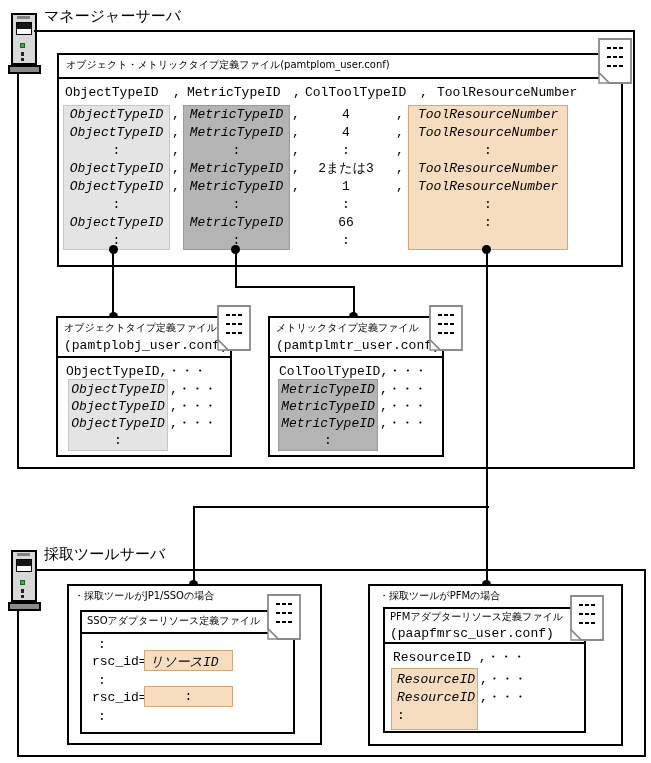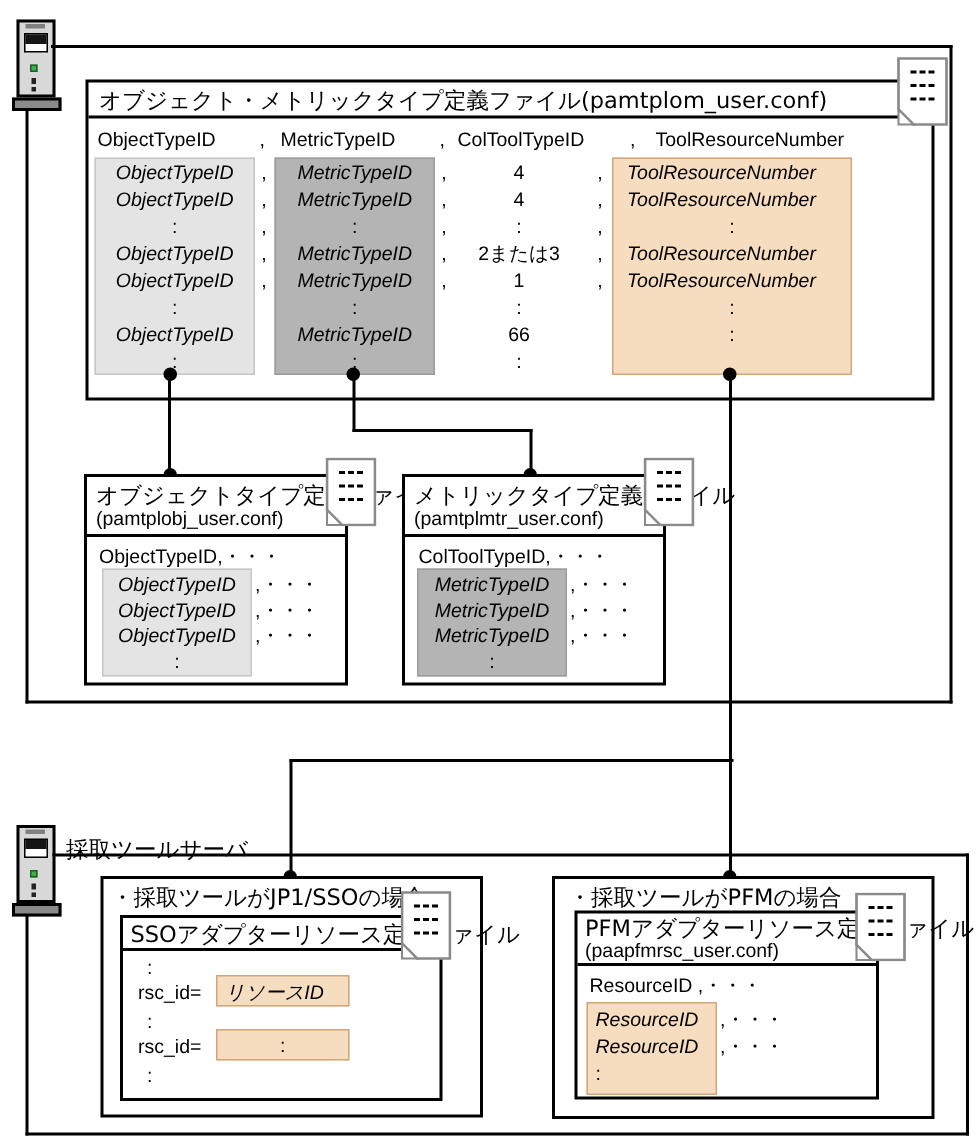--- a/index.html
+++ b/index.html
@@ -2,22 +2,22 @@
 <html><head>
 <meta charset="utf-8">
 <style>
   *{box-sizing:border-box;margin:0;padding:0}
   body{margin:0;background:#fff}
   #stage{position:relative;width:651px;height:763px;background:#fff;overflow:hidden;
          font-family:"DejaVu Sans","Liberation Sans",sans-serif}
   .line{position:absolute;background:#000}
   .box{position:absolute;border:2px solid #000;background:#fff}
   .abs{position:absolute;white-space:pre}
-  .mono{font-family:Liberation Sans, sans-serif;font-size:13px}
-  .jp{font-family:"DejaVu Sans","Liberation Sans",sans-serif;font-size:15px}
+  .mono{font-family:Liberation Mono, monospace;font-size:13px}
+  .jp{font-family:"DejaVu Sans","Liberation Sans",sans-serif;font-size:10px}
   .lbl{font-size:15px;color:#000}
   .it{font-style:italic}
   .up{font-style:normal}
   .fill-or{position:absolute;background:#f7ddc0;border:1px solid #d2a679}
   .fill-lg{position:absolute;background:#e4e4e4;border:1px solid #c6c6c6}
   .fill-dg{position:absolute;background:#b4b4b4;border:1px solid #9b9b9b}
   .col{position:absolute}
   .col span{display:block;line-height:18px;font-size:13px;text-align:center;white-space:pre}
   .lh17 span{line-height:17px}
   .c4 span{text-align:left;padding-left:10px}
@@ -42,20 +42,21 @@
 
   <div class="server" style="left:8px;top:13px">
     <div class="sv-body"></div>
     <div class="sv-vent"></div>
     <div class="sv-slot"></div>
     <div class="sv-led"></div>
     <div class="sv-d1"></div>
     <div class="sv-d2"></div>
     <div class="sv-base"></div>
   </div>
+  <span class="abs jp lbl" style="left:44px;top:7px">マネージャーサーバ</span>
 
   <div class="line" style="left:34px;top:30px;width:601px;height:2px"></div>
   <div class="line" style="left:633px;top:30px;width:2px;height:439px"></div>
   <div class="line" style="left:17px;top:467px;width:618px;height:2px"></div>
   <div class="line" style="left:17px;top:72px;width:2px;height:397px"></div>
 
   <div class="box" style="left:57px;top:53px;width:566px;height:214px"></div>
   <div class="line" style="left:59px;top:77px;width:562px;height:2px"></div>
   <span class="abs jp" style="left:66px;top:58px">オブジェクト・メトリックタイプ定義ファイル(pamtplom_user.conf)</span>
 
@@ -223,21 +224,21 @@
 
   <div class="server" style="left:8px;top:550px">
     <div class="sv-body"></div>
     <div class="sv-vent"></div>
     <div class="sv-slot"></div>
     <div class="sv-led"></div>
     <div class="sv-d1"></div>
     <div class="sv-d2"></div>
     <div class="sv-base"></div>
   </div>
-  <span class="abs jp lbl" style="left:44px;top:557px">採取ツールサーバ</span>
+  <span class="abs jp lbl" style="left:44px;top:545px">採取ツールサーバ</span>
 
   <div class="line" style="left:35px;top:569px;width:611px;height:2px"></div>
   <div class="line" style="left:644px;top:569px;width:2px;height:188px"></div>
   <div class="line" style="left:17px;top:755px;width:629px;height:2px"></div>
   <div class="line" style="left:17px;top:610px;width:2px;height:147px"></div>
 
   <div class="box" style="left:67px;top:584px;width:255px;height:161px"></div>
   <span class="abs jp" style="left:74px;top:589px">・採取ツールがJP1/SSOの場合</span>
   <div class="box" style="left:80px;top:610px;width:215px;height:124px"></div>
   <div class="line" style="left:82px;top:632px;width:211px;height:2px"></div>

